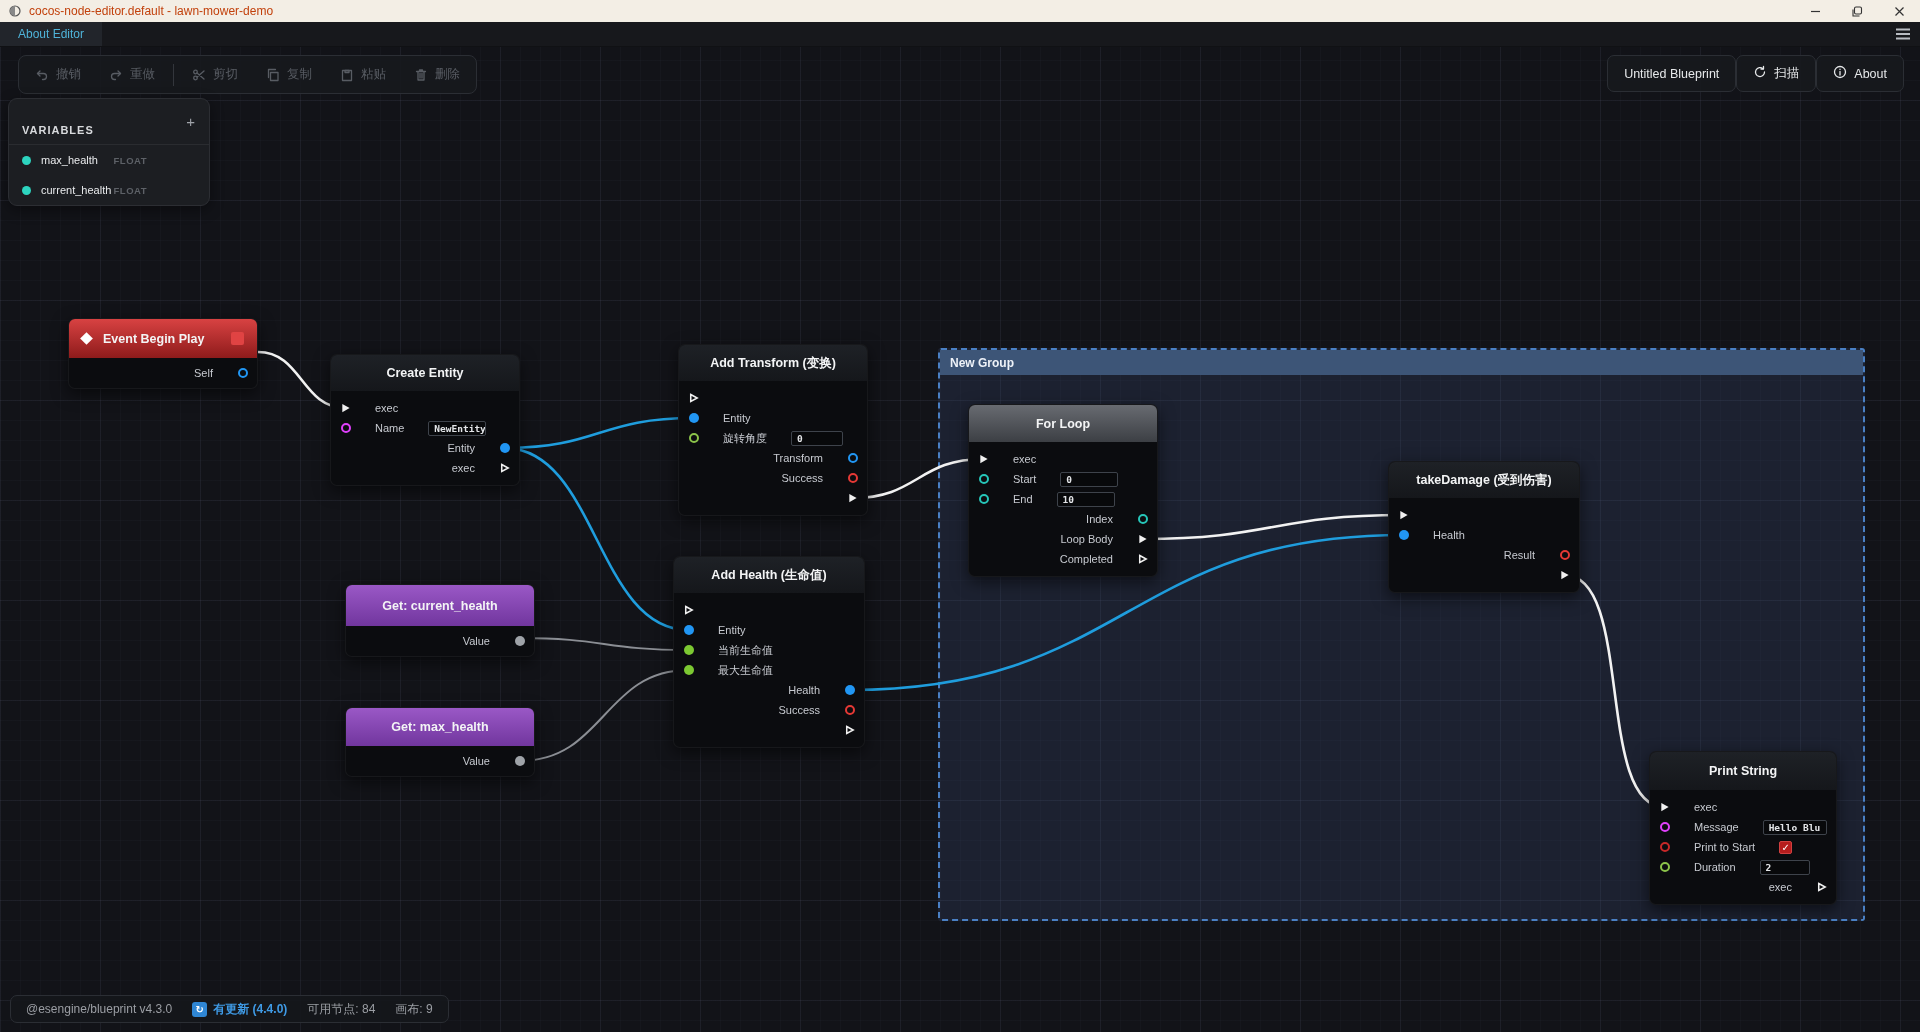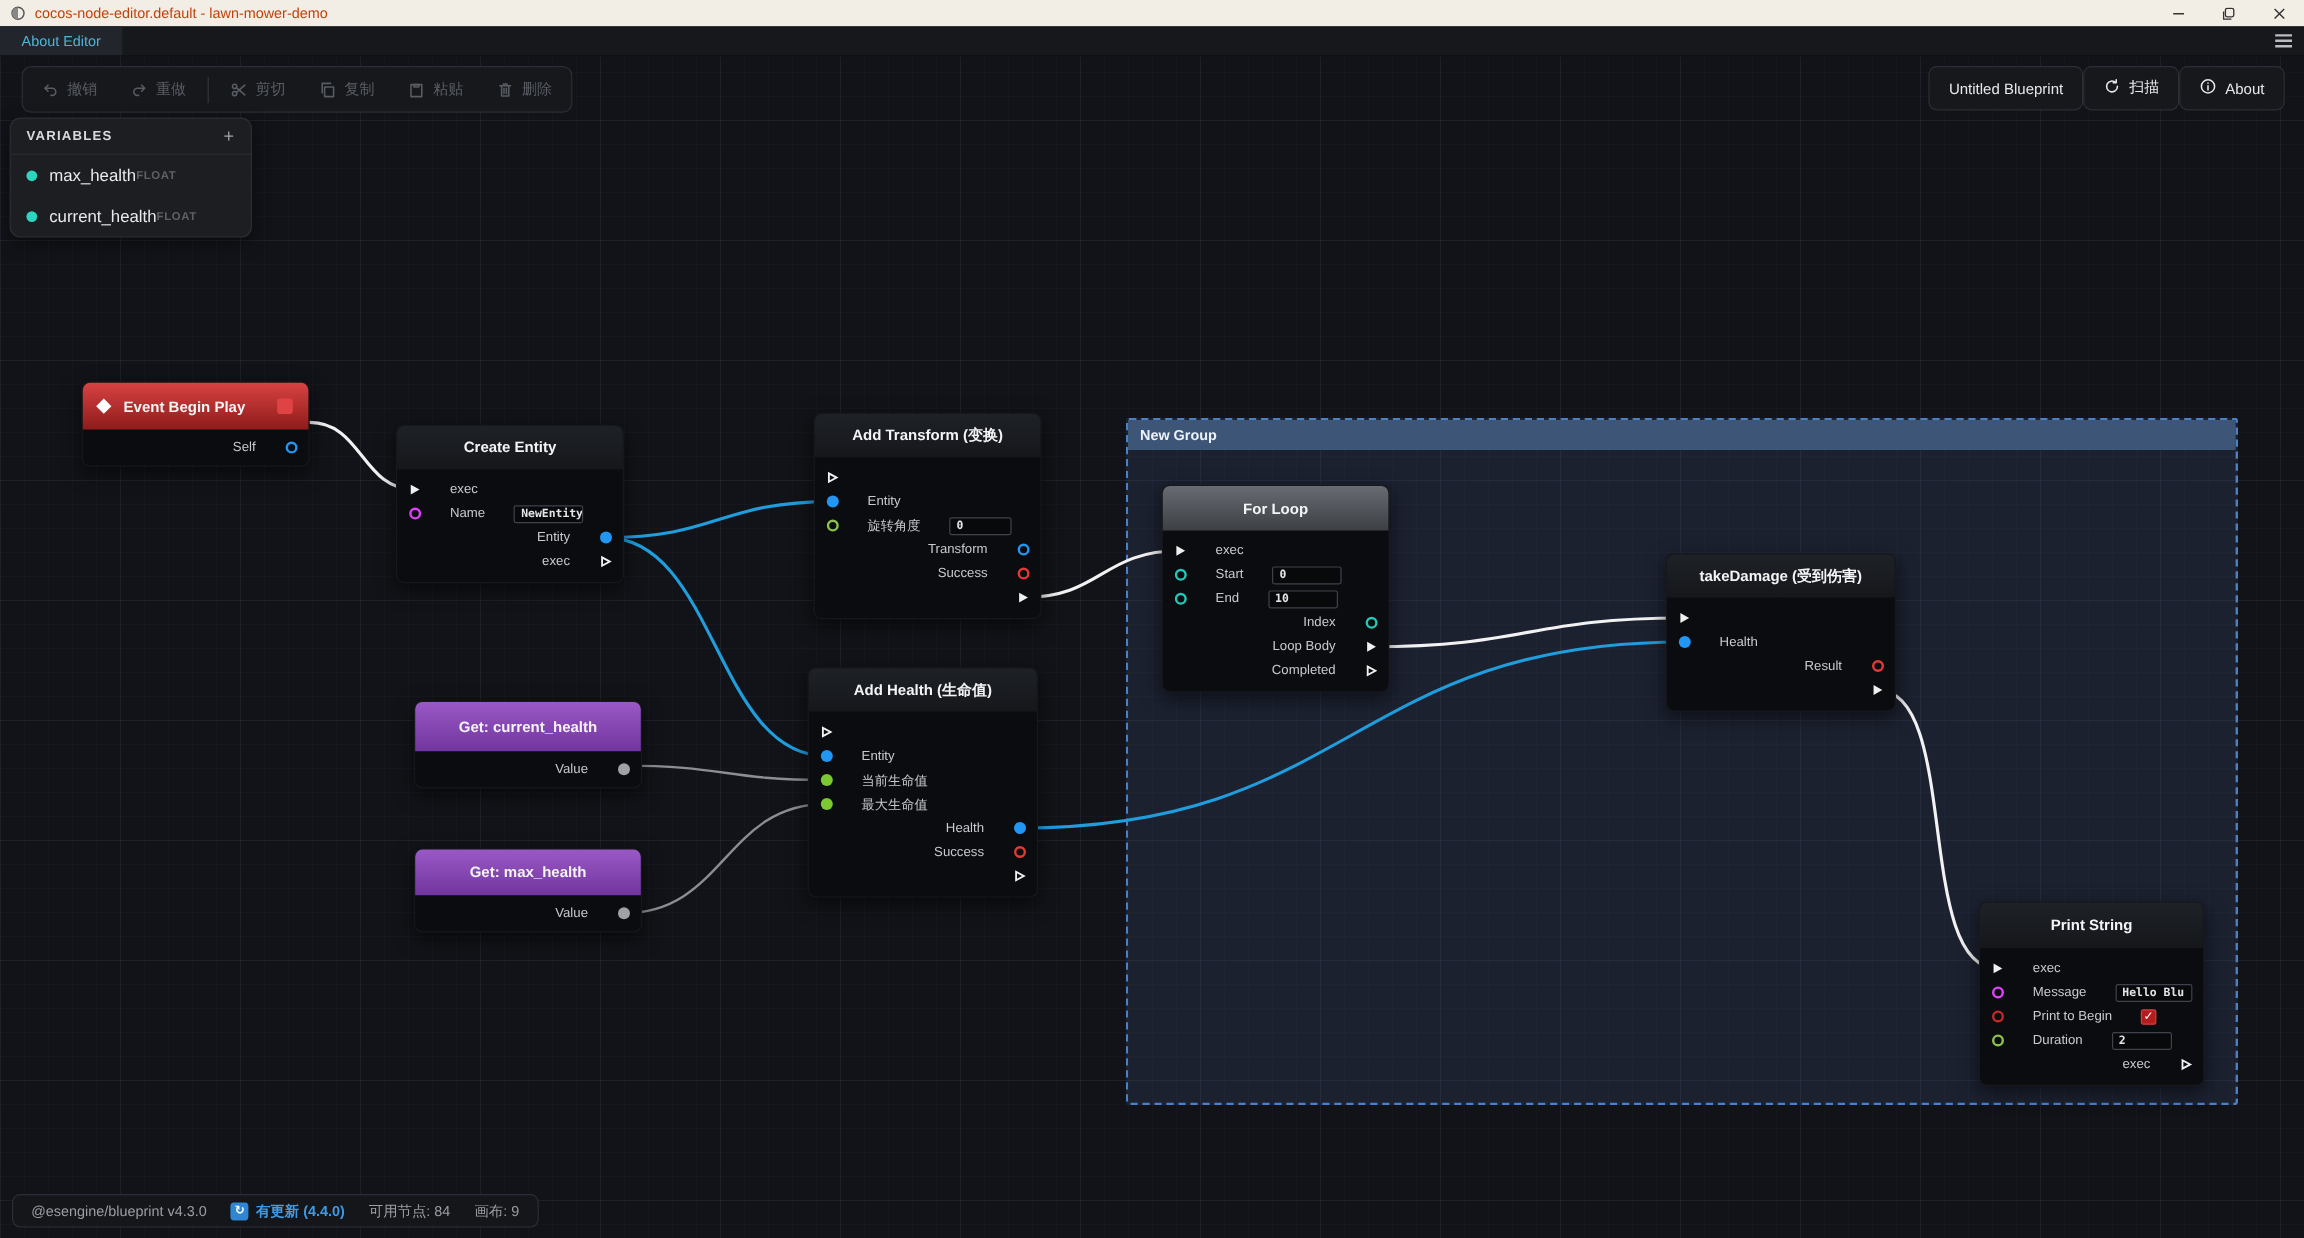--- a/index.html
+++ b/index.html
@@ -45,25 +45,25 @@
   .toolbar-right { position:absolute; top:55px; right:16px; display:flex; z-index:40; }
   .pill-btn { display:flex; align-items:center; gap:7px; padding:9px 16px; font-size:12.5px;
     color:#e6e8ea; background:rgba(23,25,29,0.92); border:1px solid #2b2e34; border-radius:7px;
     cursor:pointer; white-space:nowrap; }
 
   
   .var-panel { position:absolute; left:8px; top:98px; width:202px; background:#1c1e22;
     border:1px solid #2c2e33; border-radius:9px; z-index:40; box-shadow:0 4px 14px rgba(0,0,0,0.4); }
   .var-head { display:flex; align-items:center; justify-content:space-between;
     padding:9px 12px 8px 13px; border-bottom:1px solid #2a2c30; }
-  .var-title { font-size:11px; font-weight:bold; letter-spacing:1px; color:#d8dadd; }
+  .var-title { font-size:11px; font-weight:bold; letter-spacing:1px; color:#d8dadd;margin-top:16px; }
   .var-add { color:#9fa3a9; font-size:15px; line-height:10px; cursor:pointer; padding:0 2px; }
   .var-item { display:flex; align-items:center; padding:9px 12px 9px 13px; cursor:pointer; }
   .var-dot { width:9px; height:9px; border-radius:50%; margin-right:10px; flex:none; }
-  .var-name { font-size:14px; color:#e8eaec; }
+  .var-name { font-size:11px; color:#e8eaec; }
   .var-type { font-size:9.5px; font-weight:bold; letter-spacing:0.5px; color:#5d6167; margin-left:auto;
     padding-right:50px; }
 
   
   .status-bar { position:absolute; left:10px; bottom:9px; height:28px; display:flex; align-items:center;
     gap:20px; padding:0 15px; background:rgba(21,23,27,0.92); border:1px solid #2b2e34;
     border-radius:7px; z-index:40; font-size:12px; color:#9b9ea4; }
   .status-update { display:flex; align-items:center; gap:6px; color:#3f9ae5; font-weight:bold; cursor:pointer; }
   .update-badge { width:15px; height:15px; border-radius:3px; background:#2f86d4; color:#fff;
     display:flex; align-items:center; justify-content:center; font-size:10px; font-weight:bold; }
@@ -401,21 +401,21 @@
             <span class="pin">
               <span class="pin-ring" style="border-color:#e040fb"></span>
             </span>
             <span class="port-label">Message</span>
             <span class="port-field" style="width:64px">Hello Blu</span>
           </div>
           <div class="port-row in">
             <span class="pin">
               <span class="pin-ring" style="border-color:#c62828"></span>
             </span>
-            <span class="port-label">Print to Begin</span>
+            <span class="port-label">Print to Start</span>
             <span class="checkbox">✓</span>
           </div>
           <div class="port-row in">
             <span class="pin">
               <span class="pin-ring" style="border-color:#8bc34a"></span>
             </span>
             <span class="port-label">Duration</span>
             <span class="port-field" style="width:50px">2</span>
           </div>
           <div class="port-row out">

